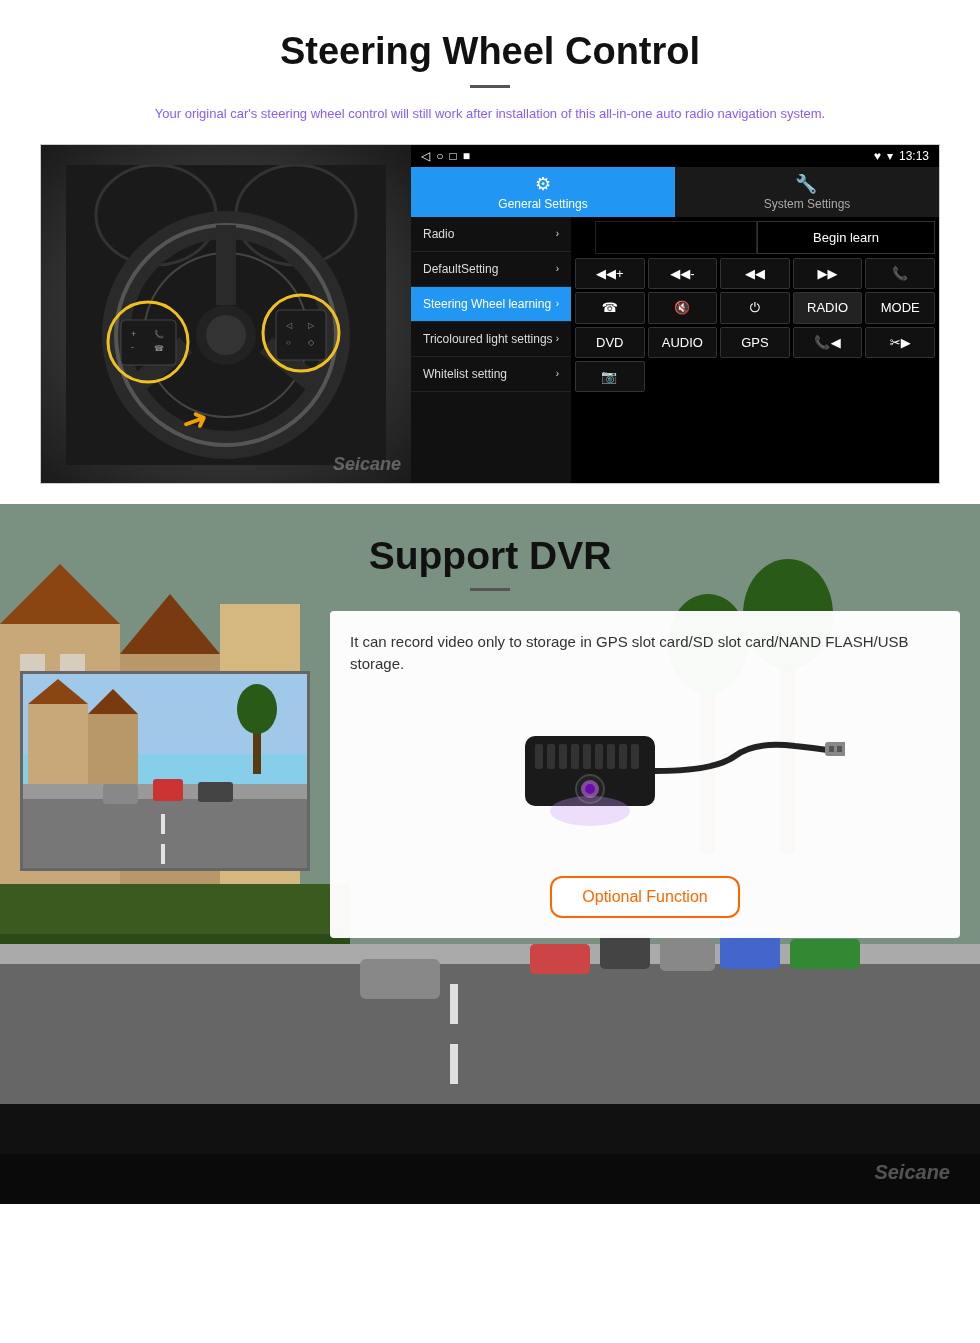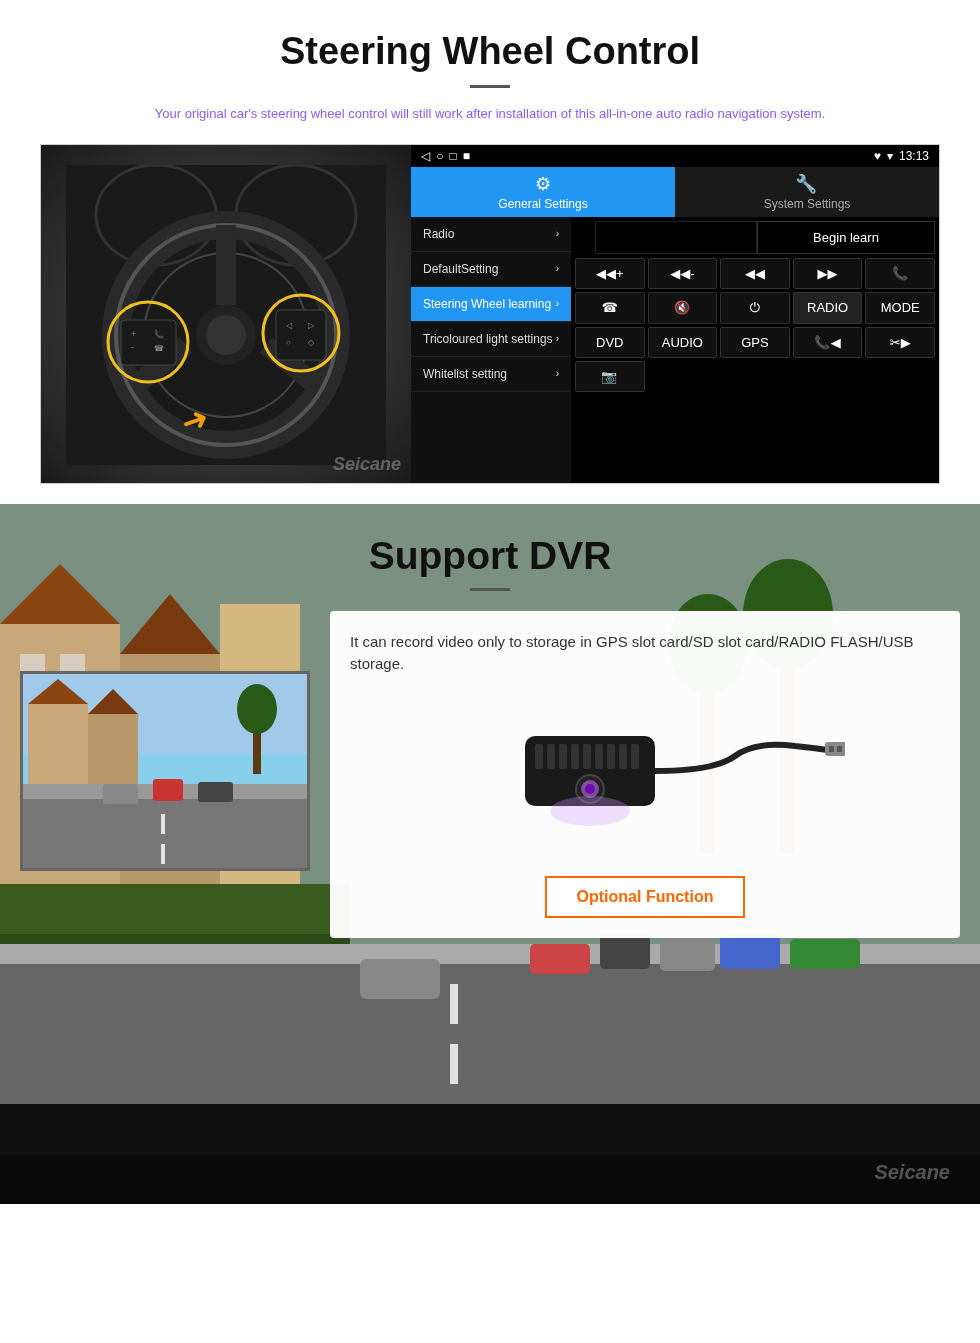--- a/index.html
+++ b/index.html
@@ -274,24 +274,24 @@
     }
 
     .optional-function-btn {
       display: block;
       margin: 0 auto;
       padding: 10px 30px;
       border: 2px solid #ff6600;
       color: #ff6600;
       background: #fff;
       font-size: 16px;
-      font-weight: bold;
+      font-weight: normal;
       text-align: center;
       cursor: pointer;
-      border-radius: 0;
+      border-radius: 12px;
     }
 
     .seicane-watermark2 {
       position: absolute;
       bottom: 20px;
       right: 30px;
       color: rgba(255,255,255,0.3);
       font-style: italic;
       font-size: 20px;
       font-weight: bold;
@@ -510,21 +510,21 @@
           <rect x="80" y="110" width="35" height="20" fill="#888" rx="3"></rect>
           <rect x="130" y="105" width="30" height="22" fill="#cc3333" rx="3"></rect>
           <rect x="175" y="108" width="35" height="20" fill="#444" rx="3"></rect>
 
           <rect x="138" y="140" width="4" height="20" fill="#fff" opacity="0.8"></rect>
           <rect x="138" y="170" width="4" height="20" fill="#fff" opacity="0.8"></rect>
         </svg>
       </div>
 
       <div class="dvr-info-box">
-        <p class="description">It can record video only to storage in GPS slot card/SD slot card/RADIO FLASH/USB storage.</p>
+        <p class="description">It can record video only to storage in GPS slot card/SD slot card/NAND FLASH/USB storage.</p>
 
         <div class="dvr-camera-img">
           <svg width="400" height="160" viewBox="0 0 400 160">
 
             <rect x="80" y="40" width="130" height="70" rx="10" fill="#1a1a1a"></rect>
 
             <rect x="90" y="48" width="8" height="25" rx="2" fill="#333"></rect>
             <rect x="102" y="48" width="8" height="25" rx="2" fill="#333"></rect>
             <rect x="114" y="48" width="8" height="25" rx="2" fill="#333"></rect>
             <rect x="126" y="48" width="8" height="25" rx="2" fill="#333"></rect>

